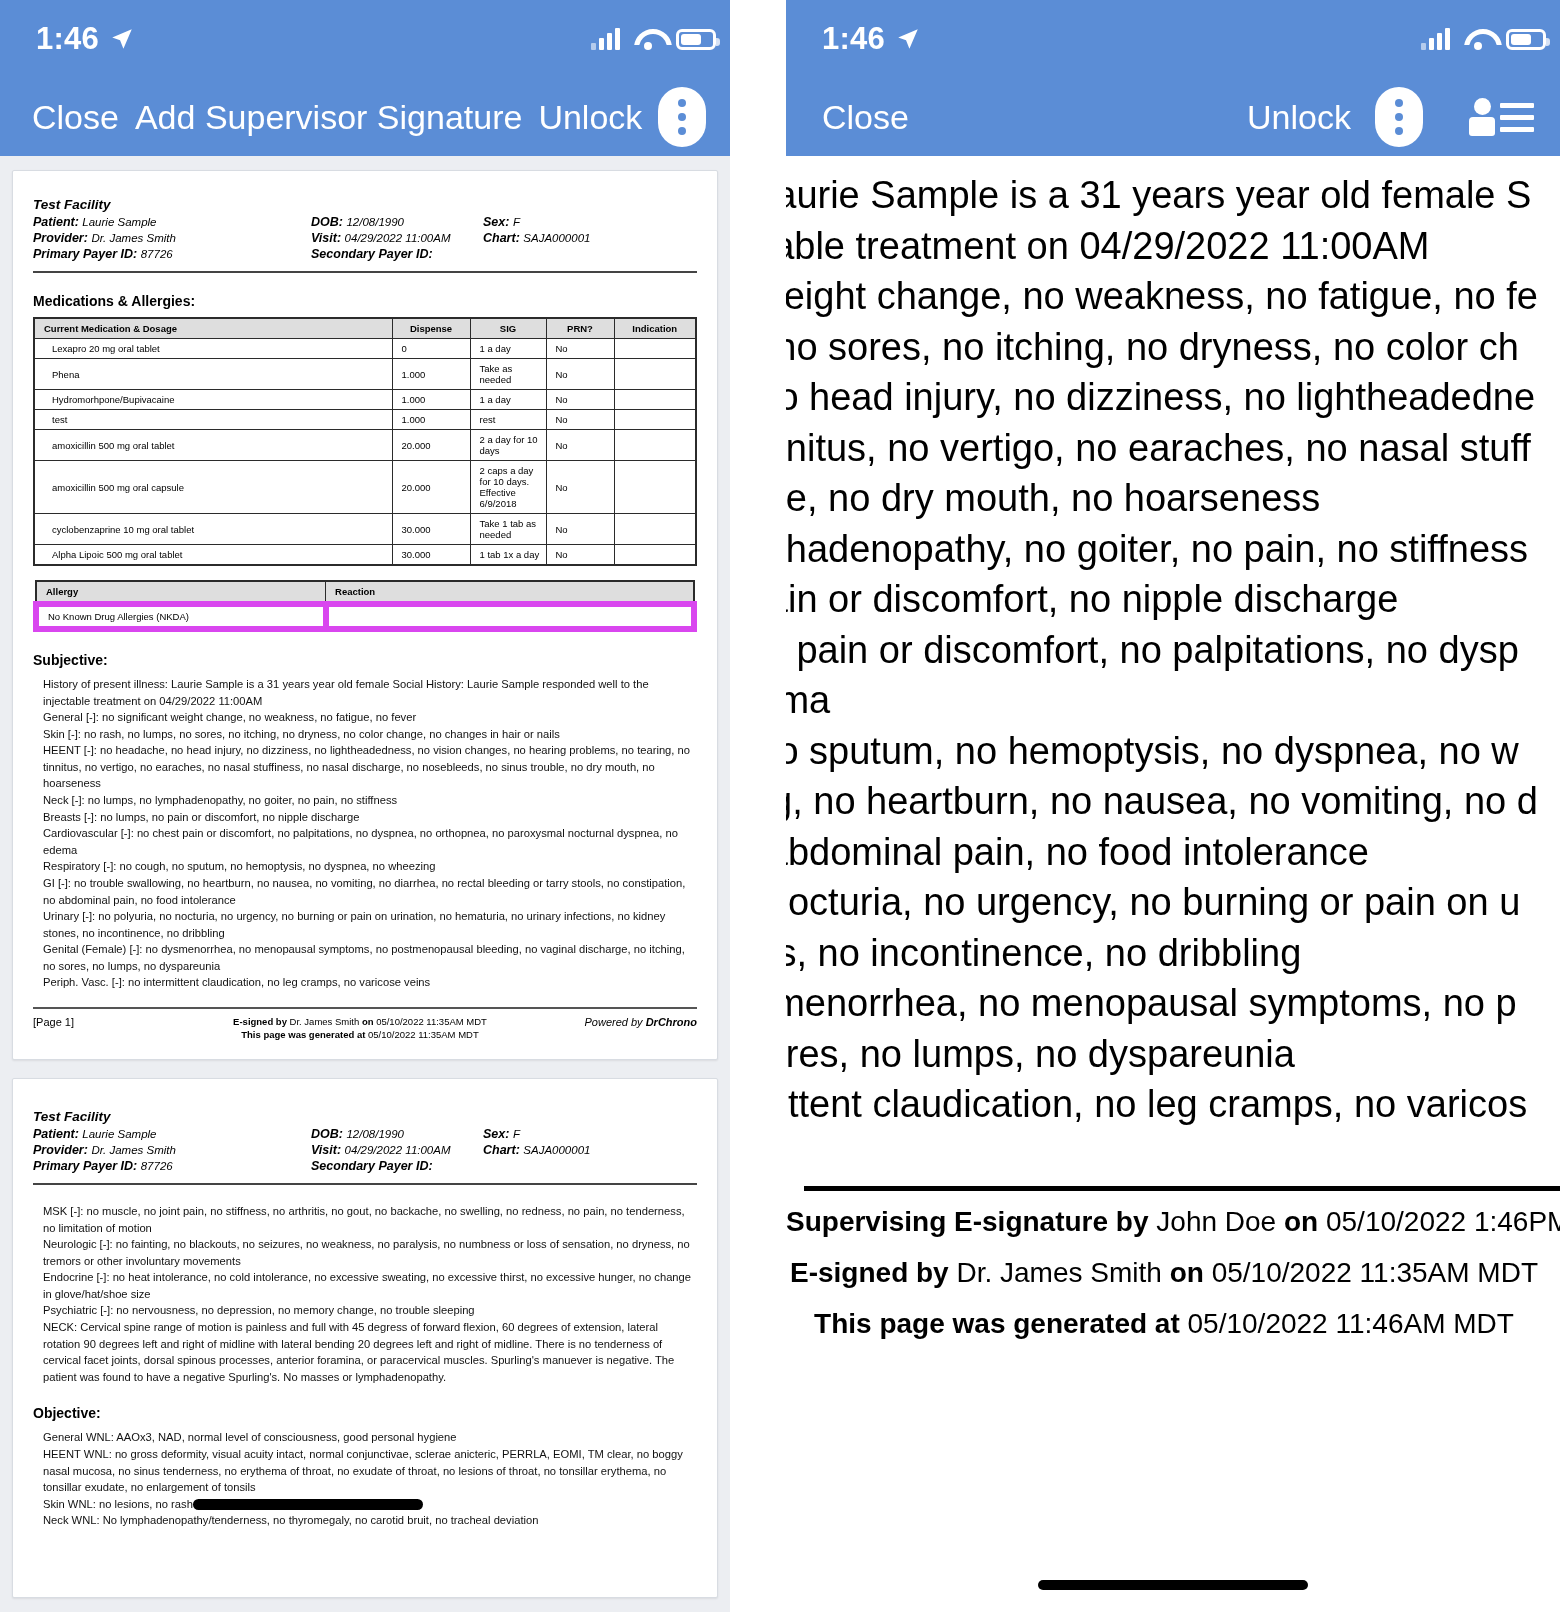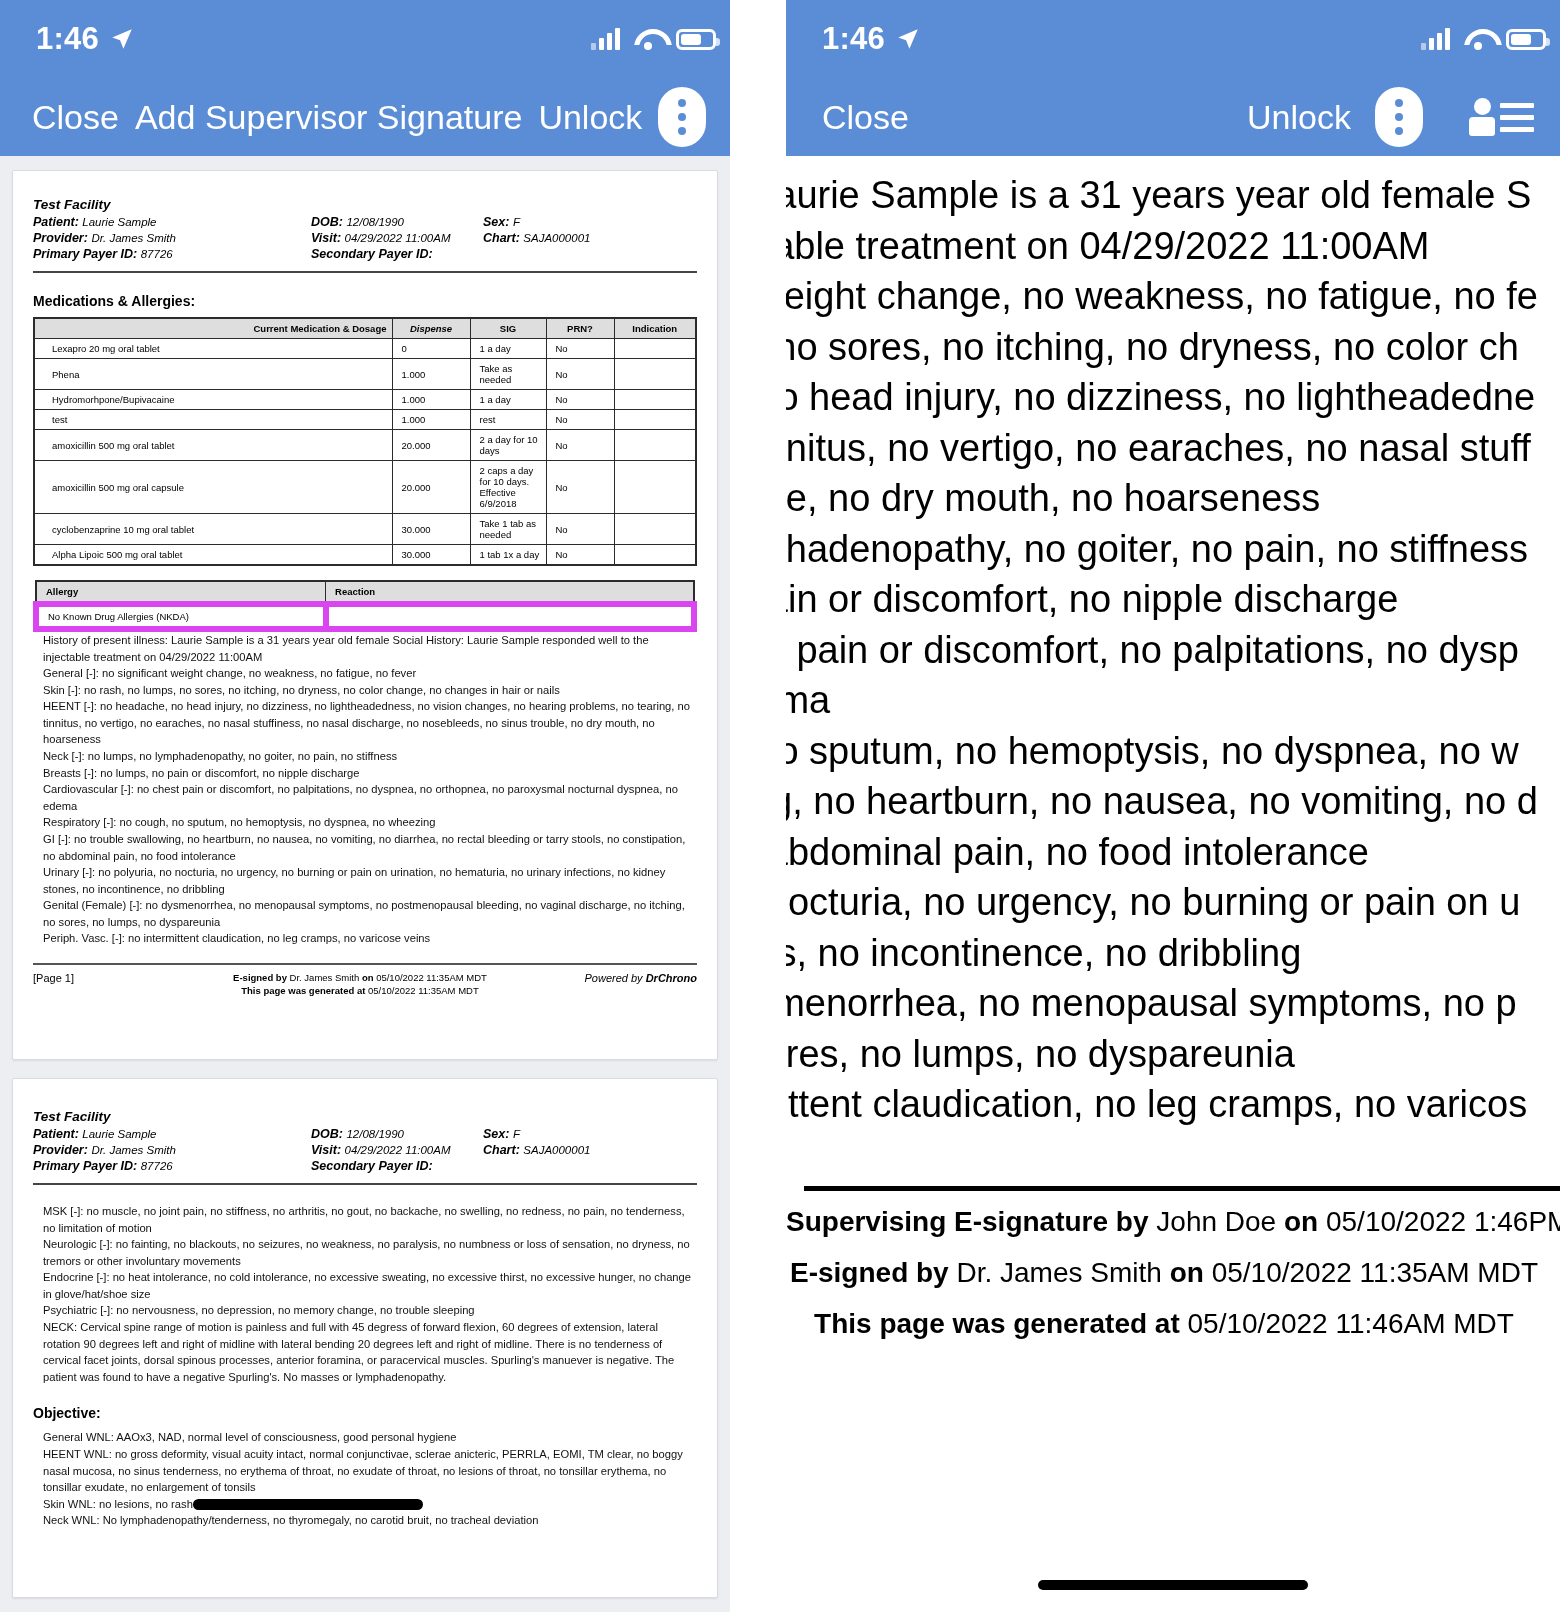--- a/index.html
+++ b/index.html
@@ -90,25 +90,25 @@
   .hd-row span { font-weight: normal; font-size: 11.5px; }
   .rule { border-top: 2px solid #444; margin: 10px 0 0 0; }
 
   .sec-title { font-weight: bold; font-size: 14px; margin: 20px 0 8px 0; }
 
   table.meds { width: 100%; border-collapse: collapse; border: 2px solid #2b2b2b; font-size: 9.5px; }
   table.meds th {
     background: #dedede; border: 1px solid #2b2b2b; font-weight: bold;
     font-size: 9.5px; padding: 4px 5px; text-align: center;
   }
-  table.meds th.l { text-align: right; padding-left: 9px; }
+  table.meds th.l { text-align: left; padding-left: 9px; }
   table.meds td { border: 1px solid #2b2b2b; padding: 4px 5px; vertical-align: middle; }
   table.meds td.name { padding-left: 17px; }
   table.meds td.c { text-align: left; padding-left: 9px; }
-  .col-disp { width: 78px; font-style: italic; } .col-sig { width: 76px; } .col-prn { width: 68px; } .col-ind { width: 82px; }
+  .col-disp { width: 78px; } .col-sig { width: 76px; } .col-prn { width: 68px; } .col-ind { width: 82px; }
 
   table.allergy { width: 100%; border-collapse: collapse; border: 2px solid #2b2b2b; font-size: 9.5px; margin-top: 14px; }
   table.allergy th { background: #dedede; border: 1px solid #2b2b2b; font-weight: bold; padding: 4px 5px; text-align: left; padding-left: 9px; }
   table.allergy td { border: 6px solid #d946ef; padding: 4px 5px 4px 9px; }
 
   .body-text { font-size: 11.2px; line-height: 1.48; color: #111; padding-left: 10px; }
   .body-text p { margin: 0; }
 
   .footer-rule { border-top: 2px solid #555; margin-top: 16px; }
   .pg-footer { display: flex; align-items: flex-start; font-size: 9.5px; padding-top: 7px; }
@@ -285,20 +285,21 @@
           </tr>
             </thead>
           <tbody>
               <tr>
                 <td>No Known Drug Allergies (NKDA)</td>
                 <td></td>
               </tr>
             </tbody>
         </table>
 
+        <div class="sec-title">Subjective:</div>
         <div class="body-text">
             <p>History of present illness: Laurie Sample is a 31 years year old female Social History: Laurie Sample responded well to the injectable treatment on 04/29/2022 11:00AM</p>
             <p>General [-]: no significant weight change, no weakness, no fatigue, no fever</p>
             <p>Skin [-]: no rash, no lumps, no sores, no itching, no dryness, no color change, no changes in hair or nails</p>
             <p>HEENT [-]: no headache, no head injury, no dizziness, no lightheadedness, no vision changes, no hearing problems, no tearing, no tinnitus, no vertigo, no earaches, no nasal stuffiness, no nasal discharge, no nosebleeds, no sinus trouble, no dry mouth, no hoarseness</p>
             <p>Neck [-]: no lumps, no lymphadenopathy, no goiter, no pain, no stiffness</p>
             <p>Breasts [-]: no lumps, no pain or discomfort, no nipple discharge</p>
             <p>Cardiovascular [-]: no chest pain or discomfort, no palpitations, no dyspnea, no orthopnea, no paroxysmal nocturnal dyspnea, no edema</p>
             <p>Respiratory [-]: no cough, no sputum, no hemoptysis, no dyspnea, no wheezing</p>
             <p>GI [-]: no trouble swallowing, no heartburn, no nausea, no vomiting, no diarrhea, no rectal bleeding or tarry stools, no constipation, no abdominal pain, no food intolerance</p>

